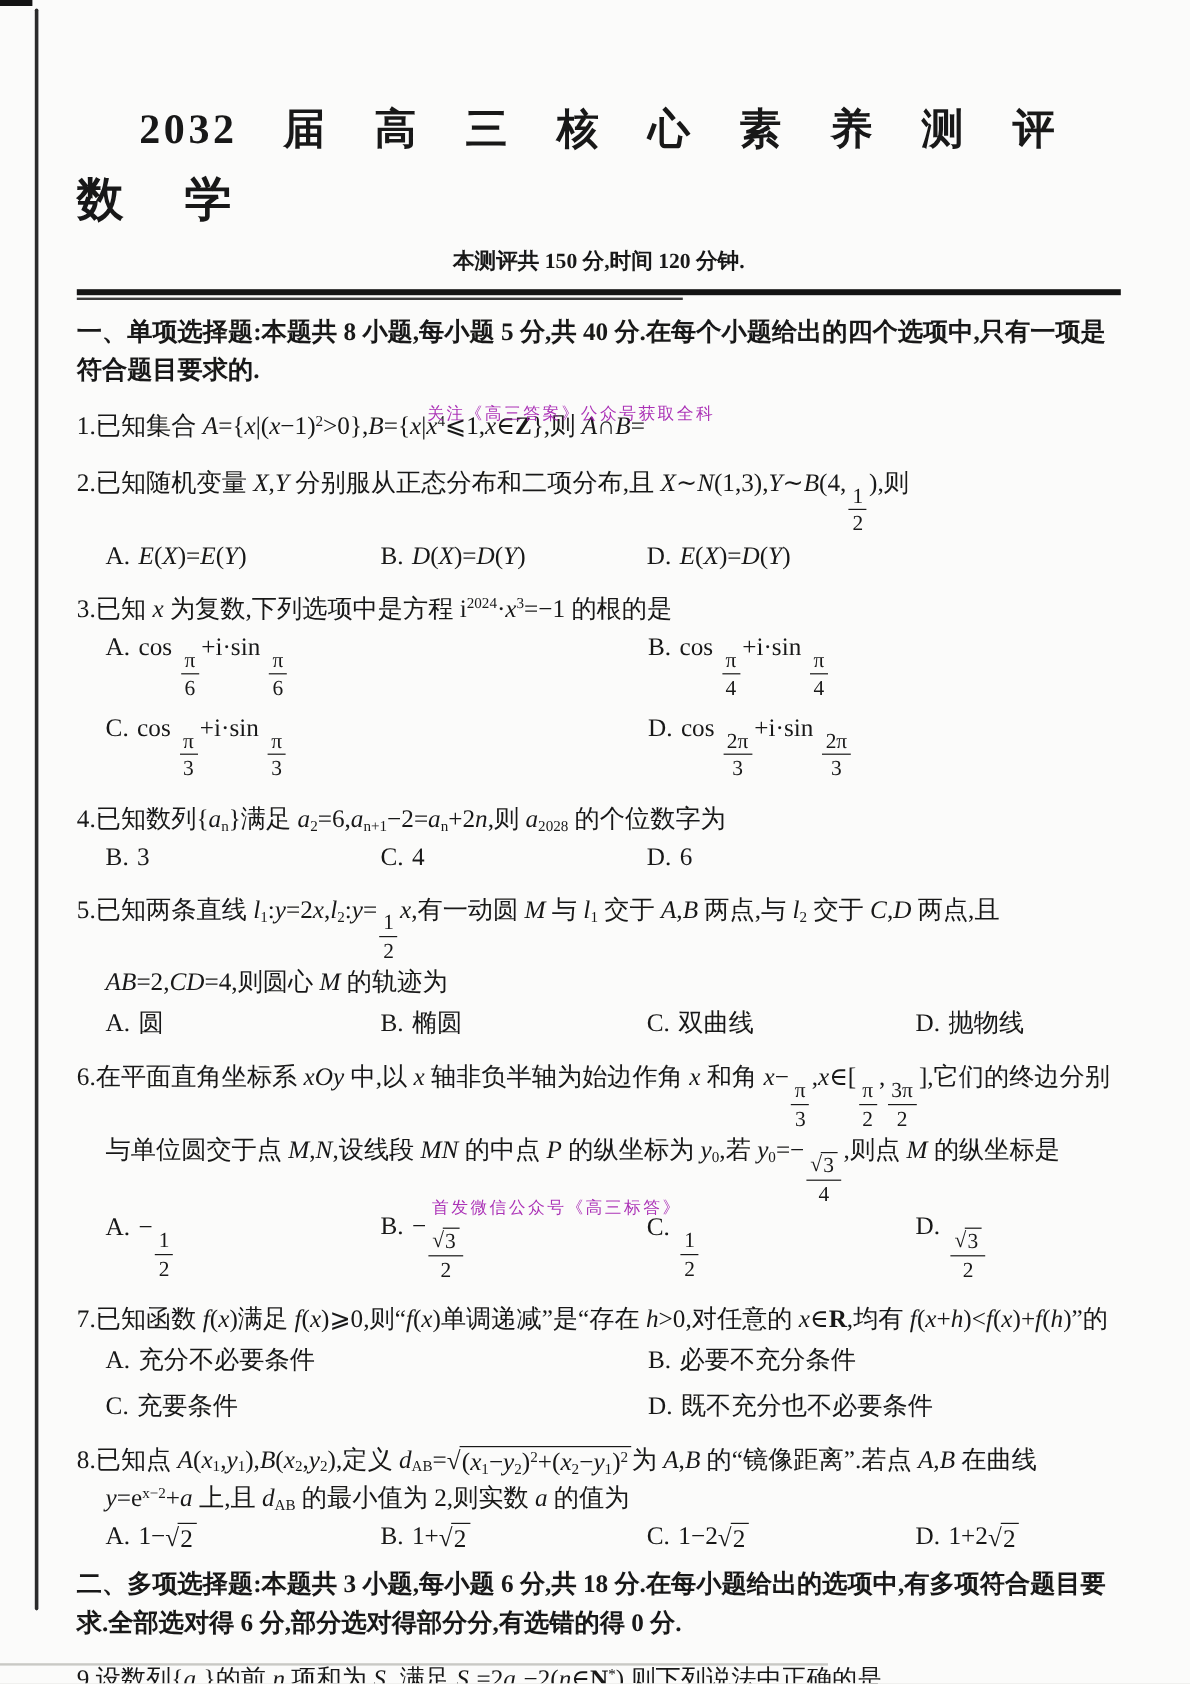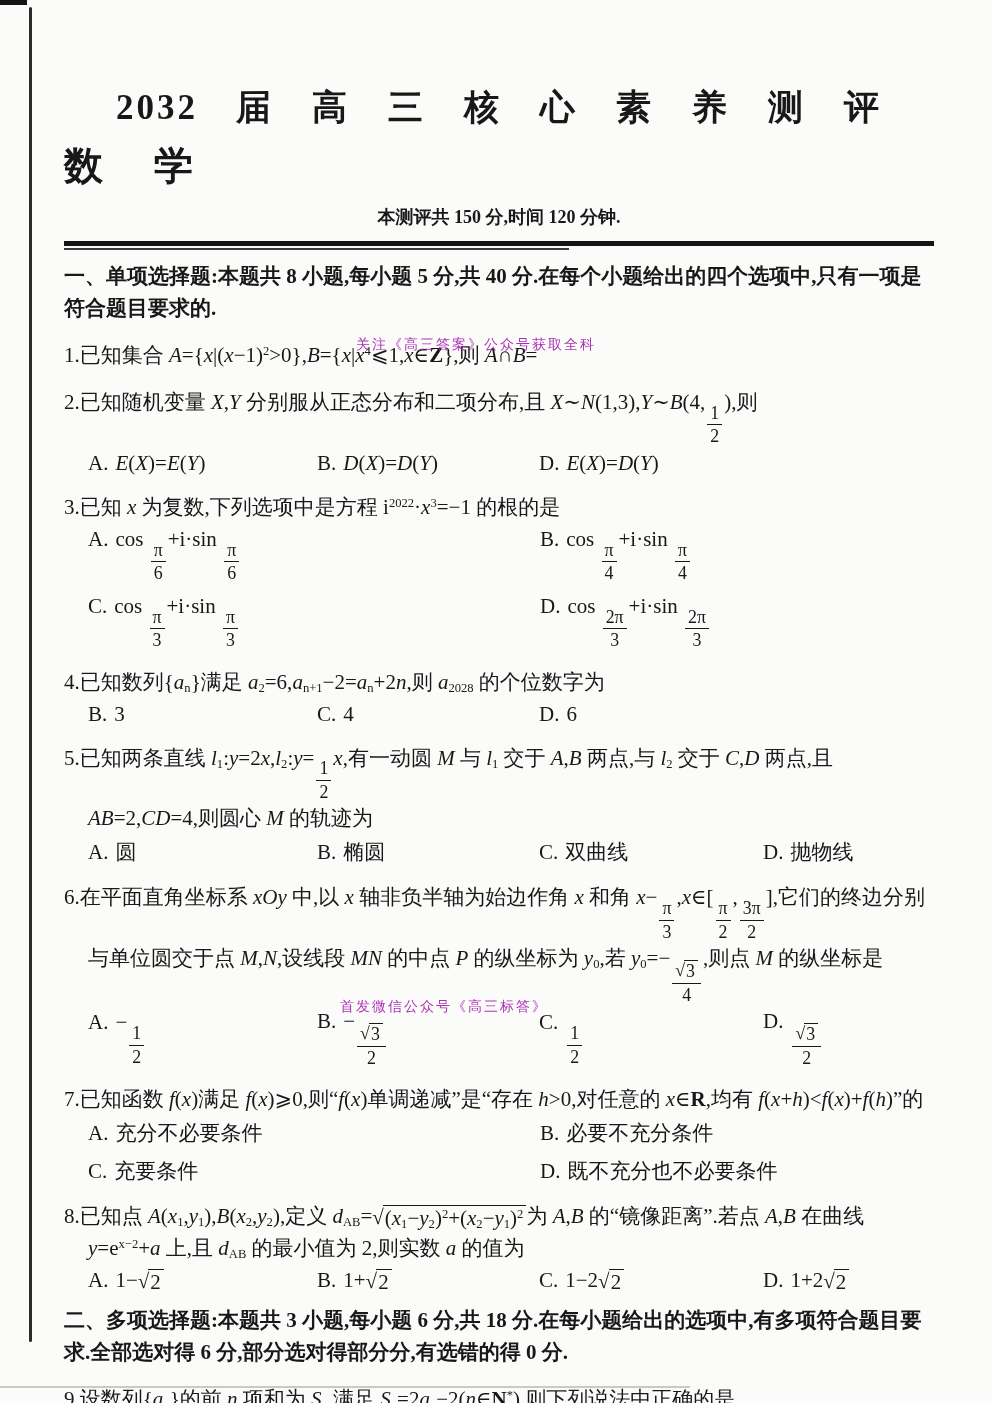--- a/index.html
+++ b/index.html
@@ -11,21 +11,21 @@
   
   .corner-tl{position:absolute;left:0;top:0;width:27px;height:5px;background:#141414;}
   .edge-left{position:absolute;left:29px;top:7px;width:3px;height:1335px;background:#2b2b2b;border-radius:2px;}
   .line-bottom{position:absolute;left:0;top:1386px;width:690px;height:2px;background:#c9c9c5;}
   
   .watermark{
     position:absolute;color:#a21caf;opacity:.9;font-size:14px;letter-spacing:2px;
     white-space:nowrap;pointer-events:none;
   }
   .wm1{left:356px;top:336px;}
-  .wm2{left:340px;top:998px;}
+  .wm2{left:360px;top:998px;}
   
   .content{padding:84px 58px 0 64px;}
   .title{margin:0;text-align:center;font-size:35px;font-weight:700;letter-spacing:3px;}
   .subject{margin-top:8px;text-align:left;font-size:39px;font-weight:700;letter-spacing:6px;}
   .info{margin-top:12px;text-align:center;font-size:18px;font-weight:700;}
   .rule{margin-top:12px;height:5px;background:#141414;}
   .rule-echo{display:block;margin-top:2px;height:2px;width:58%;background:#3a3a3a;}
   
   .sec-head{margin-top:10px;font-size:21px;line-height:32px;font-weight:700;}
   .q{margin-top:2px;}
@@ -80,21 +80,21 @@
               <span class="num">1</span>
               <span class="den">2</span>
             </span>),则</div>
           <div class="opts row4">
             <div class="opt"><span class="opt-key">A.</span><span class="opt-text"><span class="vi">E</span>(<span class="vi">X</span>)=<span class="vi">E</span>(<span class="vi">Y</span>)</span></div>
             <div class="opt"><span class="opt-key">B.</span><span class="opt-text"><span class="vi">D</span>(<span class="vi">X</span>)=<span class="vi">D</span>(<span class="vi">Y</span>)</span></div>
             <div class="opt"><span class="opt-key">D.</span><span class="opt-text"><span class="vi">E</span>(<span class="vi">X</span>)=<span class="vi">D</span>(<span class="vi">Y</span>)</span></div>
           </div>
         </div>
         <div class="q">
-          <div class="stem">3.已知 <span class="vi">x</span> 为复数,下列选项中是方程 i<sup>2022</sup>·<span class="vi">x</span><sup>3</sup>=−1 的根的是</div>
+          <div class="stem">3.已知 <span class="vi">x</span> 为复数,下列选项中是方程 i<sup>2024</sup>·<span class="vi">x</span><sup>3</sup>=−1 的根的是</div>
           <div class="opts grid2">
             <div class="opt"><span class="opt-key">A.</span><span class="opt-text">cos <span class="frac">
                   <span class="num">π</span>
                   <span class="den">6</span>
                 </span>+i·sin <span class="frac">
                   <span class="num">π</span>
                   <span class="den">6</span>
                 </span></span></div>
             <div class="opt"><span class="opt-key">B.</span><span class="opt-text">cos <span class="frac">
                   <span class="num">π</span>

